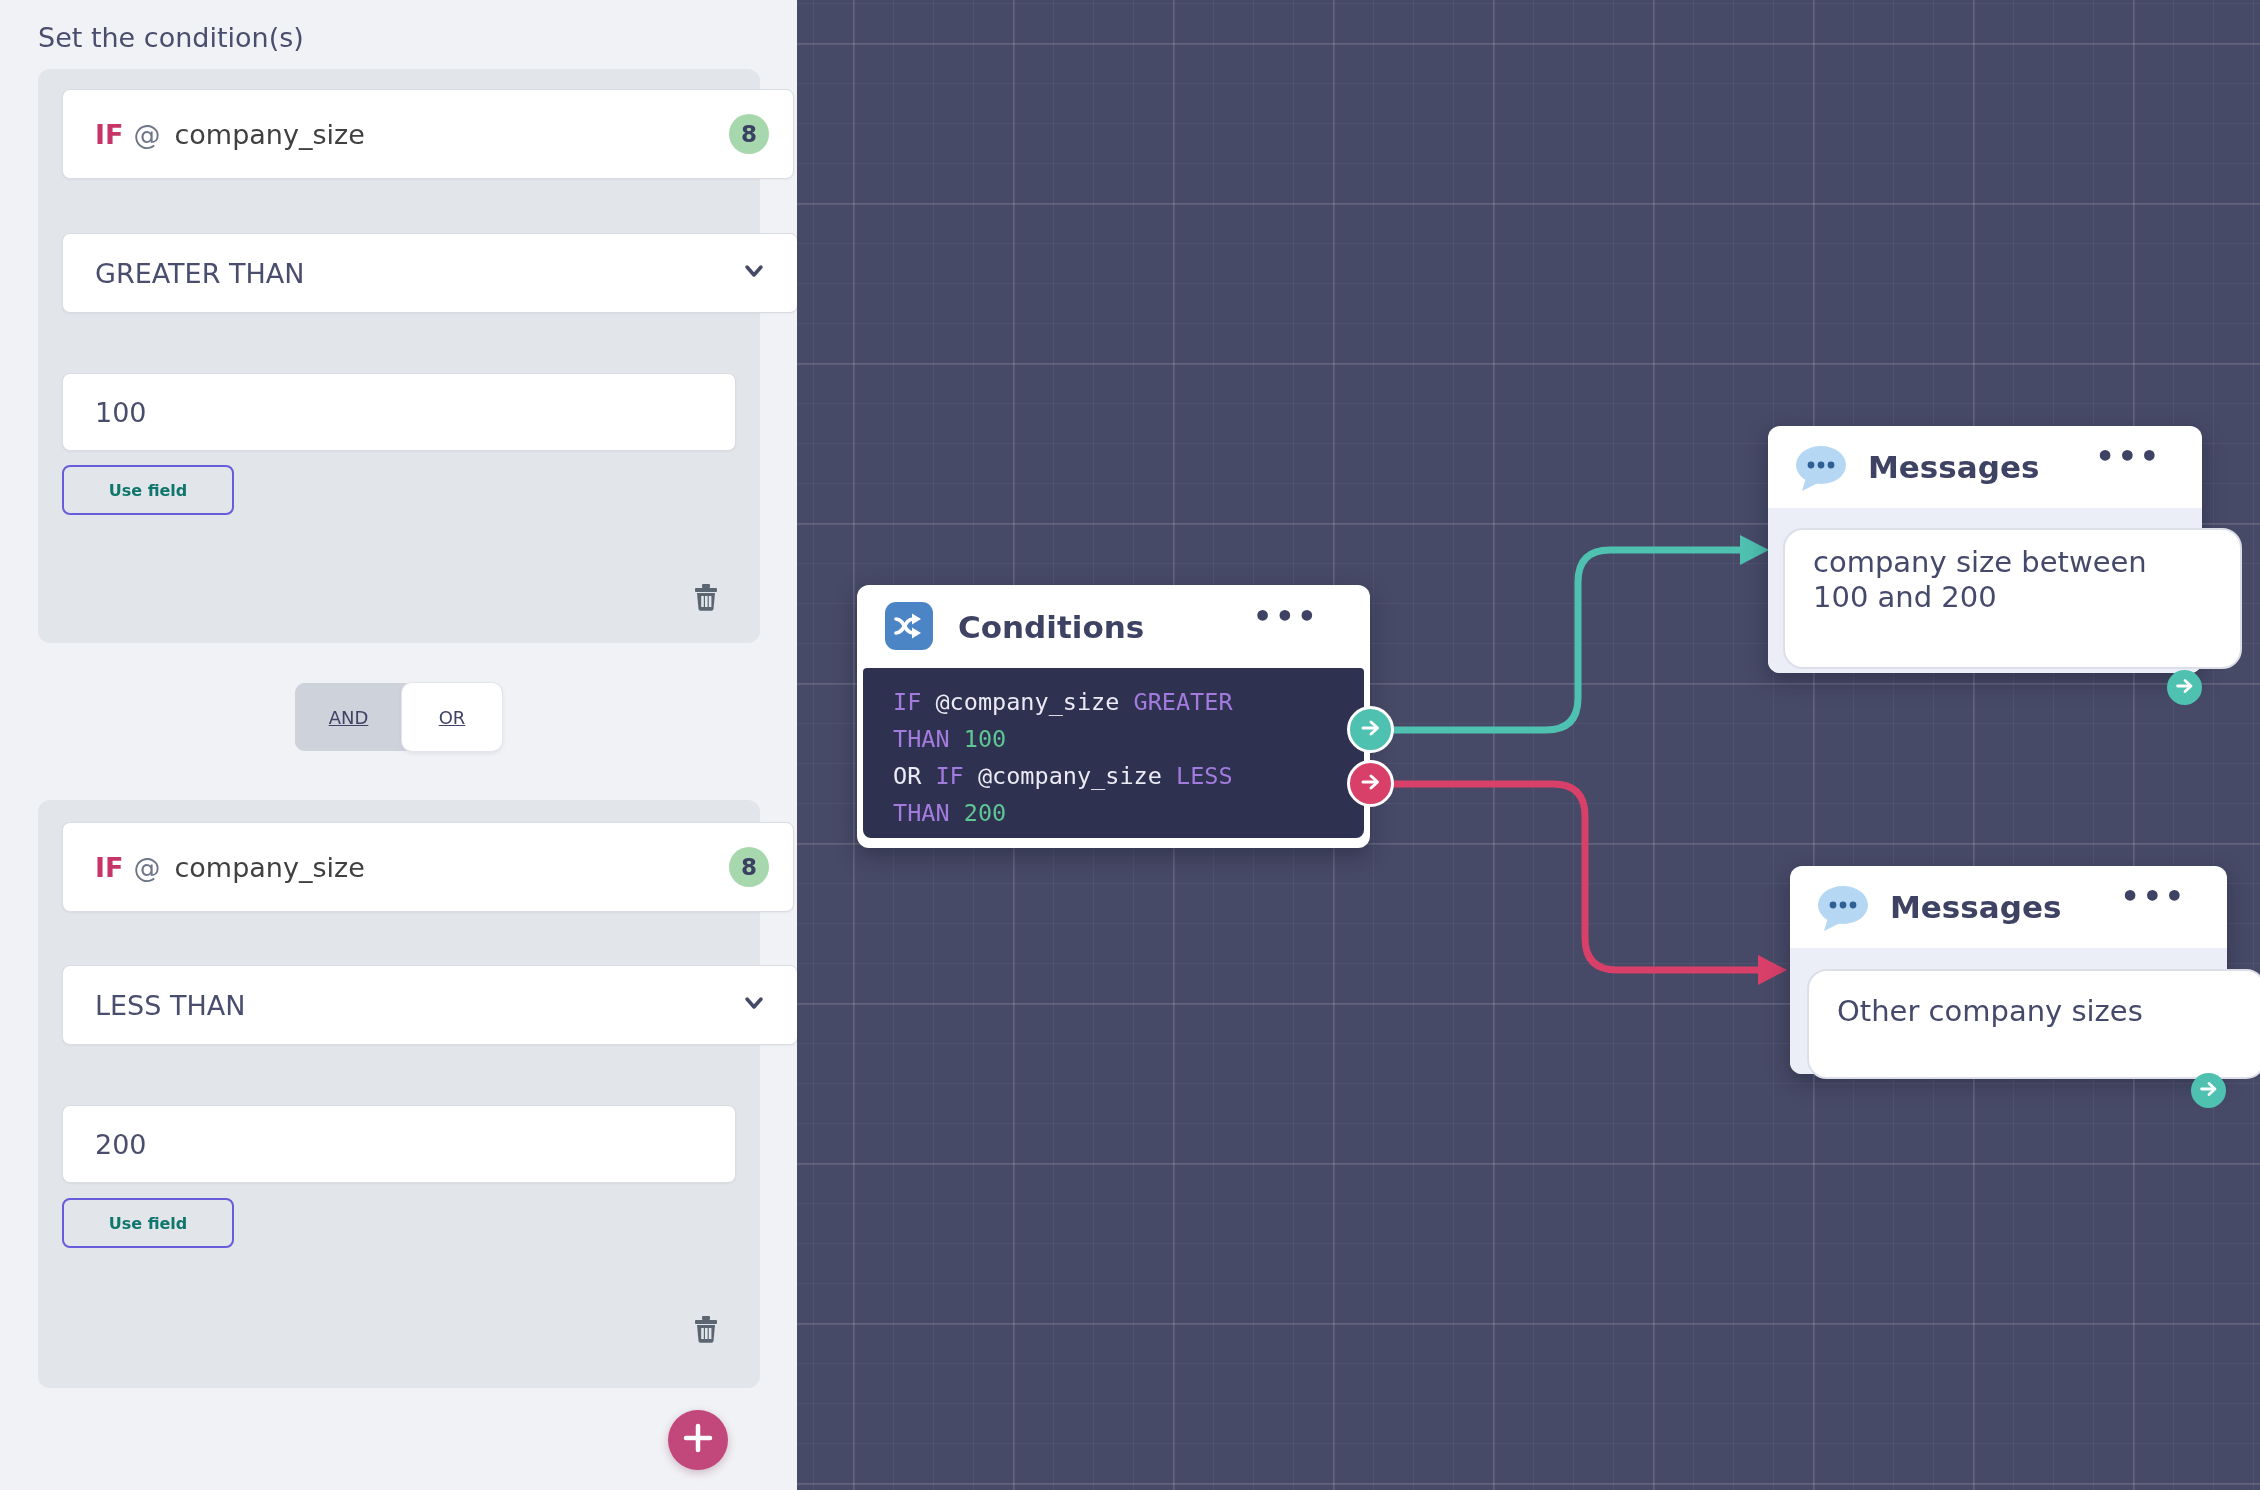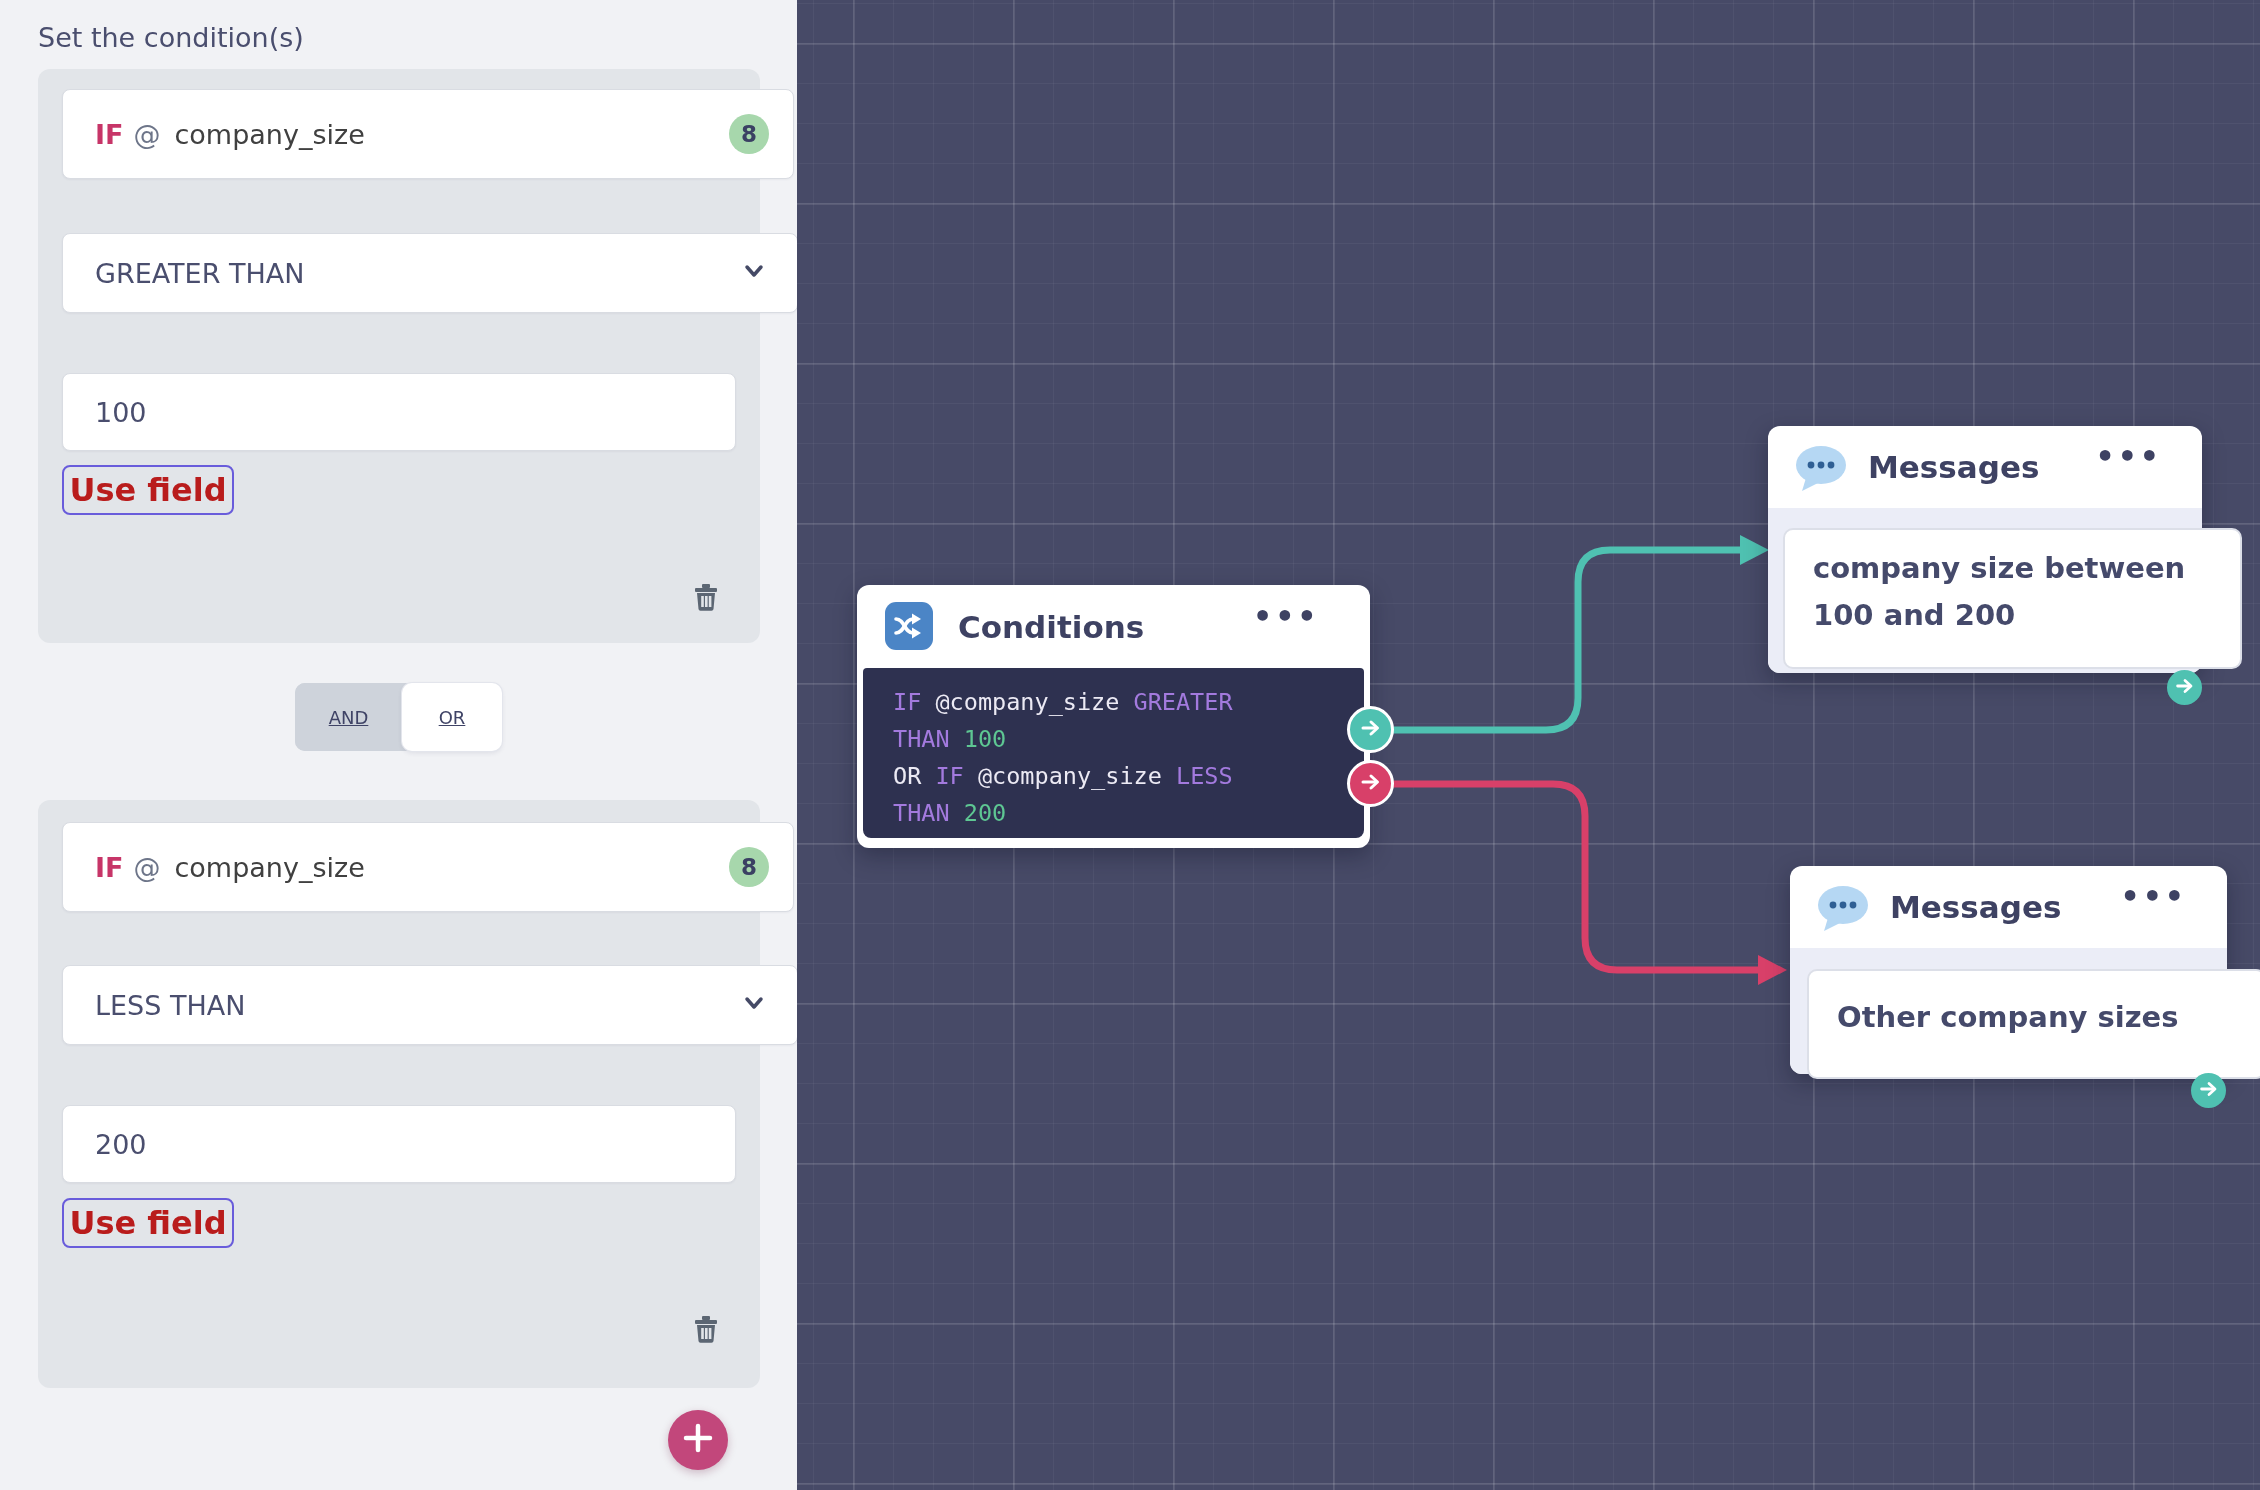--- a/index.html
+++ b/index.html
@@ -24,21 +24,21 @@
   .op-select{height:78px;padding:0 28px 0 32px;cursor:pointer;}
   .op-a{top:164px;} .op-b{top:165px;}
   .op-label{color:#4a4e6e;font-size:27px;}
   .chevron{margin-left:auto;}
   .val-input{position:absolute;left:24px;width:640px;height:76px;background:#fff;border:1px solid #d9dce2;
     border-radius:8px;box-shadow:0 1px 2px rgba(40,44,80,.05);padding:0 0 0 32px;font-size:27px;color:#4a4e6e;
     font-family:"DejaVu Sans","Liberation Sans",sans-serif;}
   .vi-a{top:304px;} .vi-b{top:305px;}
   .use-field{position:absolute;left:24px;width:168px;height:46px;background:transparent;
     border:2px solid #695cdb;border-radius:8px;display:flex;align-items:center;justify-content:center;
-    font-size:32px;font-weight:700;color:#b91c1c;cursor:pointer;}
+    font-size:16px;font-weight:700;color:#0f766e;cursor:pointer;}
   .uf-a{top:396px;} .uf-b{top:398px;}
   .trash-btn{position:absolute;left:650px;width:36px;height:36px;display:flex;align-items:center;
     justify-content:center;cursor:pointer;}
   .tr-a{top:511px;} .tr-b{top:512px;}
 
   .logic-toggle{position:absolute;left:295px;top:683px;width:207px;height:68px;border-radius:10px;
     background:#ced3db;display:flex;}
   .seg{display:flex;align-items:center;justify-content:center;font-size:18px;color:#3f4366;cursor:pointer;text-decoration:underline;}
   .seg-and{width:107px;border-radius:10px 0 0 10px;background:#ced3db;}
   .seg-or{width:100px;border-radius:10px;background:#ffffff;box-shadow:0 0 0 1px #e3e5ec,0 2px 5px rgba(40,44,80,.10);font-weight:500;}
@@ -84,22 +84,22 @@
   .port-pink{background:#d84069;}
   .p1{top:706px;} .p2{top:760px;}
 
   .msg-node-1{left:1768px;top:426px;width:434px;height:247px;}
   .msg-node-2{left:1790px;top:866px;width:437px;height:208px;}
   .msg-header{height:82px;}
   .bubble-icon{position:absolute;left:26px;top:18px;}
   .msg-title{position:absolute;left:100px;top:23px;}
   .msg-dots{right:40px;top:13px;}
   .msg-body{position:absolute;left:0;right:0;top:82px;bottom:0;background:#ebedf7;border-radius:0 0 12px 12px;}
-  .msg-card{position:absolute;background:#ffffff;border:2px solid #dcdfe8;border-radius:10px;
-    color:#454a6b;font-size:29px;line-height:47px;font-weight:bold;}
+  .msg-card{position:absolute;background:#ffffff;border:2px solid #dcdfe8;border-radius:20px;
+    color:#454a6b;font-size:29px;line-height:35px;}
   .msg-card-1{left:15px;top:20px;width:397px;height:122px;padding:15px 30px 0 28px;}
   .msg-card-2{left:17px;top:21px;width:397px;height:83px;padding:23px 30px 0 28px;}
   .msg-port{width:35px;height:35px;background:#4fc1b1;}
   .mp1{left:399px;top:162px;}
   .mp2{left:401px;top:125px;}
 </style>
 </head>
 <body>
 
 <div class="stage">

